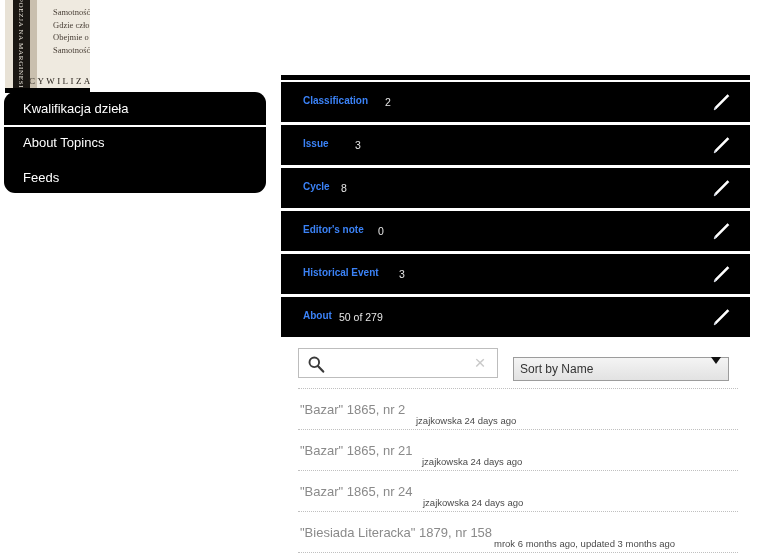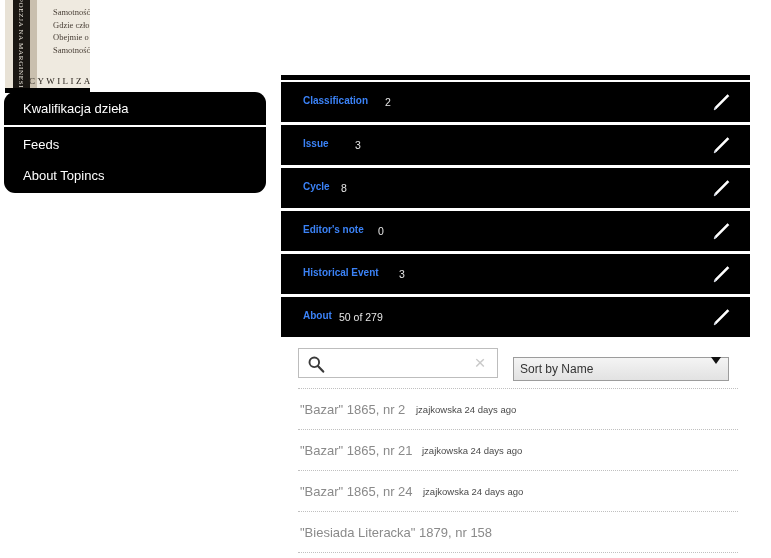--- a/index.html
+++ b/index.html
@@ -264,21 +264,21 @@
   .result-title {
     position: absolute;
     left: 2px;
     top: 13px;
     color: #8a8a8a;
     font-size: 13px;
     white-space: nowrap;
   }
   .result-meta {
     position: absolute;
-    top: 15px;
+    top: 26px;
     color: #4a4a4a;
     font-size: 9.5px;
     white-space: nowrap;
     text-align: center;
   }
 </style>
 </head>
 <body>
 
 <div id="left-column">
@@ -294,25 +294,25 @@
       </div>
       <div id="cover-title">CYWILIZACJI</div>
     </div>
   </div>
   <div id="cover-bottom-bar"></div>
 
   <div id="nav-menu">
     <div class="nav-item first">
       <span>Kwalifikacja dzieła</span>
     </div>
+    <div class="nav-item" id="nav-item-about">
+      <span>About Topincs</span>
+    </div>
     <div class="nav-item" id="nav-item-feeds">
       <span>Feeds</span>
-    </div>
-    <div class="nav-item" id="nav-item-about">
-      <span>About Topincs</span>
     </div>
   </div>
 
 </div>
 
 <div id="right-panel">
 
   <div id="panel-top-bar"></div>
   <div id="panel-top-gap"></div>
 
@@ -422,15 +422,16 @@
     <span class="result-meta" style="left:124px">jzajkowska 24 days ago</span>
   </div>
 
   <div class="result-item">
     <span class="result-title">"Bazar" 1865, nr 24</span>
     <span class="result-meta" style="left:125px">jzajkowska 24 days ago</span>
   </div>
 
   <div class="result-item">
     <span class="result-title">"Biesiada Literacka" 1879, nr 158</span>
+    <span class="result-meta" style="left:196px">mrok 6 months ago, updated 3 months ago</span>
   </div>
 
 </div>
 
 </body></html>

